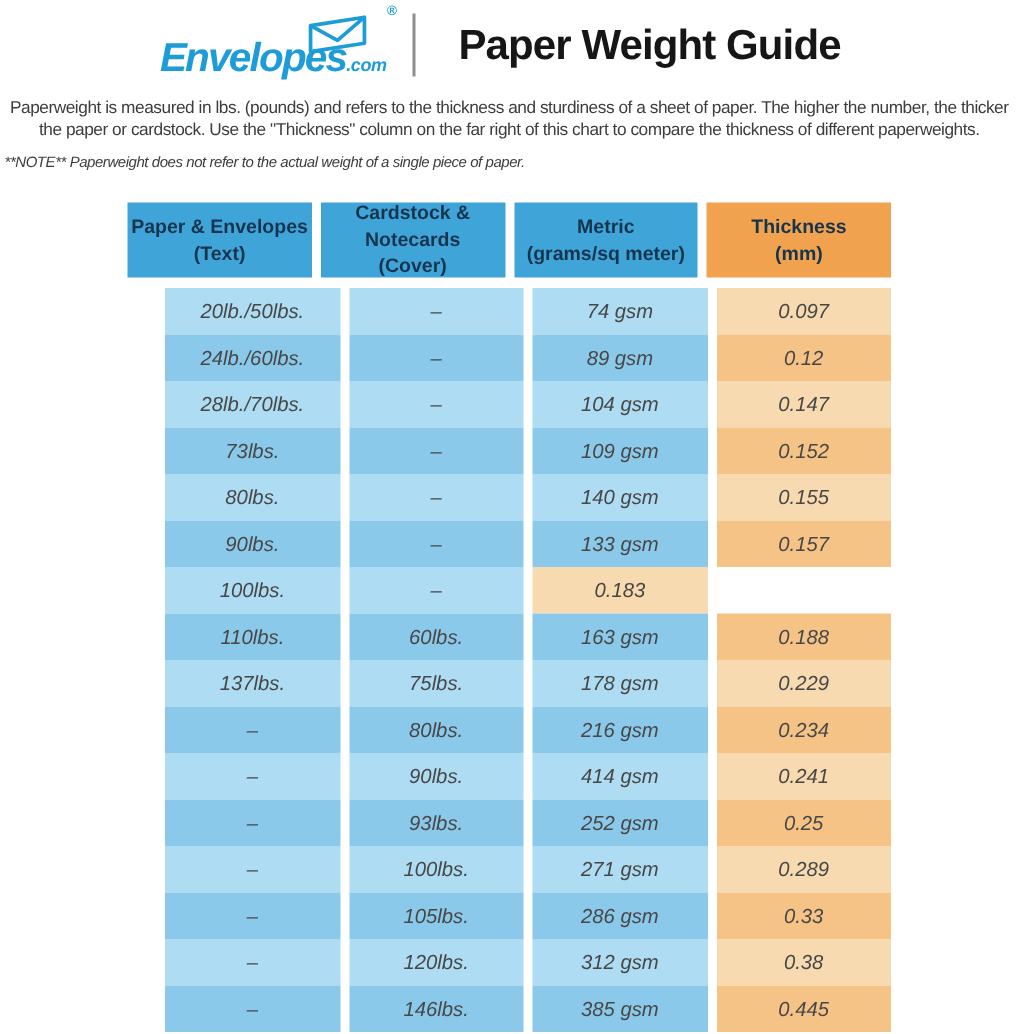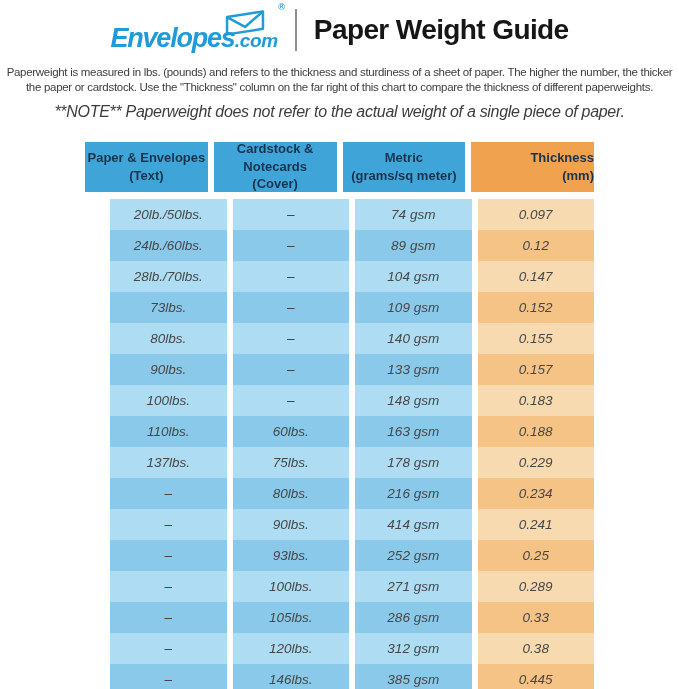--- a/index.html
+++ b/index.html
@@ -23,43 +23,42 @@
   
   .masthead{
     height:56px;display:flex;justify-content:center;align-items:center;gap:17px;
     padding-top:4px;
   }
   .logo{position:relative;padding-top:16px;line-height:1;}
   .logo-art{position:absolute;top:0px;right:2px;width:62px;height:26px;color:var(--logo-blue);}
   .logo-art svg{display:block;width:62px;height:26px;overflow:visible;}
   .reg{position:absolute;top:-6px;right:-9px;font-size:9px;font-weight:bold;color:var(--logo-blue);font-style:normal;}
   .logo-text{font-style:italic;font-weight:bold;color:var(--logo-blue);font-size:27px;letter-spacing:-1.2px;white-space:nowrap;position:relative;z-index:2;}
-  .logo-text .tld{font-size:19px;letter-spacing:-0.3px;}
+  .logo-text .tld{font-size:12px;letter-spacing:-0.3px;}
   .divider{width:2px;height:42px;background:#8f8f8f;}
-  .page-title{margin:0;font-size:28px;font-weight:bold;color:var(--title-text);letter-spacing:-0.6px;white-space:nowrap;}
+  .page-title{margin:12px;font-size:28px;font-weight:bold;color:var(--title-text);letter-spacing:-0.6px;white-space:nowrap;}
   
   .desc{
     margin:9px 3px 0 3px;font-size:11.5px;letter-spacing:-0.3px;line-height:1.33;
     color:#3d3d3d;
     text-align:center;
   }
   .note{
-    margin:7px 3px 0 3px;font-size:16px;letter-spacing:-0.3px;font-style:italic;
+    margin:7px 3px 0 3px;font-size:10px;letter-spacing:-0.3px;font-style:italic;
     color:#3d3d3d;
-    text-align:center;
   }
   
   .pw-table{width:509px;margin:21px auto 0 auto;}
   .thead,.trow{display:grid;grid-template-columns:repeat(4,1fr);column-gap:6px;}
   .hcell{
     height:50px;display:flex;flex-direction:column;justify-content:center;align-items:center;
     background:var(--header-blue);color:var(--header-text);
     font-size:13px;font-weight:bold;line-height:1.35;text-align:center;
   }
-  .hcell.orange{background:var(--header-orange);align-items:flex-end;}
+  .hcell.orange{background:var(--header-orange);}
   .tbody{margin-top:7px;margin-left:25px;}
   .cell{
     height:31px;display:flex;justify-content:center;align-items:center;
     font-size:13.5px;font-style:italic;color:var(--body-text);text-align:center;
   }
   .trow:nth-child(odd) .cell.blue{background:var(--row-blue-light);}
   .trow:nth-child(even) .cell.blue{background:var(--row-blue-dark);}
   .trow:nth-child(odd) .cell.orange{background:var(--row-orange-light);}
   .trow:nth-child(even) .cell.orange{background:var(--row-orange-dark);}
 </style>
@@ -138,21 +137,20 @@
         </div>
         <div class="trow">
           <div class="cell blue">90lbs.</div>
           <div class="cell blue">–</div>
           <div class="cell blue">133 gsm</div>
           <div class="cell orange">0.157</div>
         </div>
         <div class="trow">
           <div class="cell blue">100lbs.</div>
           <div class="cell blue">–</div>
-          <div class="cell blue">148 gsm</div>
           <div class="cell orange">0.183</div>
         </div>
         <div class="trow">
           <div class="cell blue">110lbs.</div>
           <div class="cell blue">60lbs.</div>
           <div class="cell blue">163 gsm</div>
           <div class="cell orange">0.188</div>
         </div>
         <div class="trow">
           <div class="cell blue">137lbs.</div>

